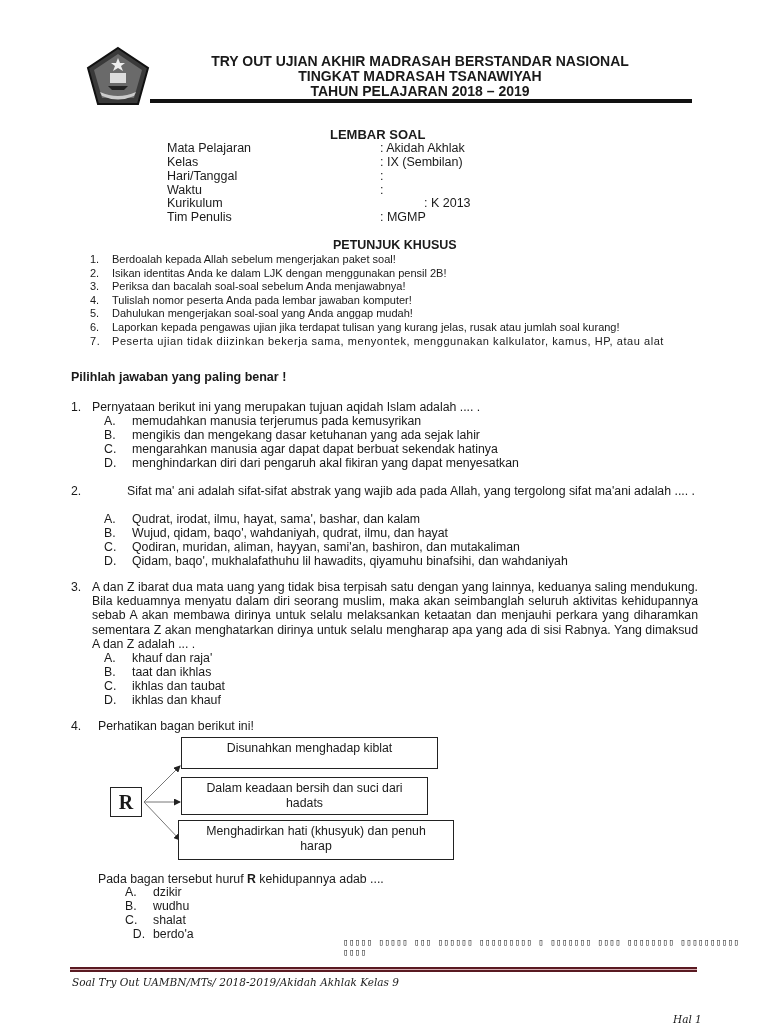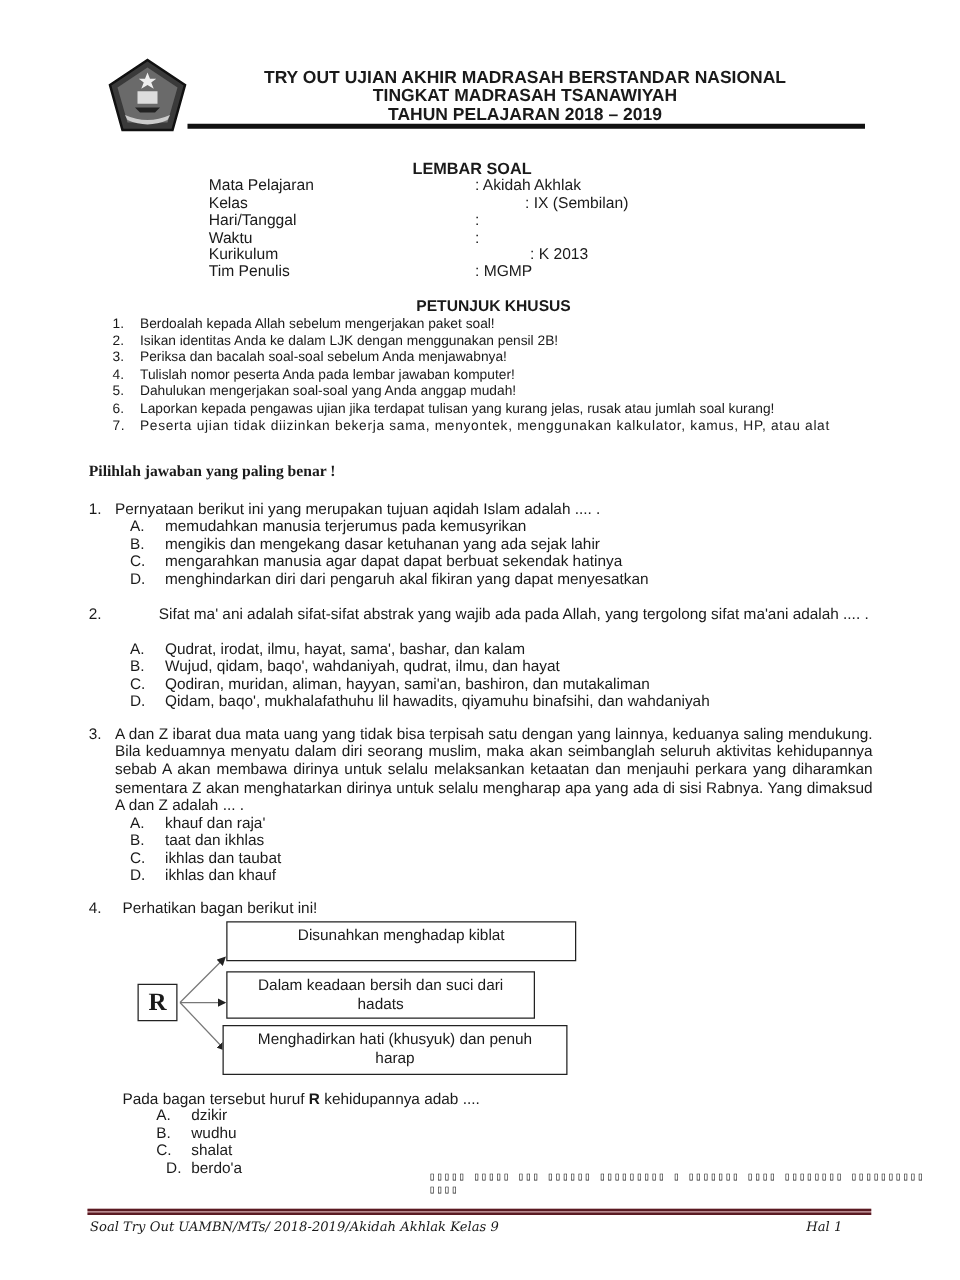--- a/index.html
+++ b/index.html
@@ -8,21 +8,21 @@
   .abs { position:absolute; }
   .logo { left:86px; top:46px; width:64px; height:60px; }
   .hdr { left:160px; width:520px; text-align:center; font-weight:bold; font-size:14px; line-height:16px; }
   .hdr-line { left:150px; top:99px; width:542px; height:4px; background:#111; }
   .lembar { left:330px; top:127px; font-weight:bold; font-size:13px; }
   .meta-row { left:167px; font-size:12.5px; line-height:14px; }
   .meta-val { left:380px; font-size:12.5px; line-height:14px; }
   .petunjuk { left:333px; top:238px; font-weight:bold; font-size:12.5px; }
   .instr { left:90px; font-size:11px; line-height:13.6px; }
   .instr .num { display:inline-block; width:22px; }
-  .pilih { left:71px; top:370px; font-weight:bold; font-size:12.5px;font-family:Liberation Serif, serif; }
+  .pilih { left:71px; top:370px; font-weight:bold; font-size:12.5px; }
   .q { font-size:12.3px; line-height:14.2px; }
   .qnum { position:absolute; left:71px; }
   .qtext { position:absolute; left:92px; width:606px; }
   .justify { text-align:justify; }
   .opt { position:absolute; font-size:12.3px; line-height:14.2px; }
   .opt .ol { display:inline-block; width:28px; }
   .box { position:absolute; border:1.2px solid #222; background:#fff; text-align:center; font-size:12.3px; line-height:15px; box-sizing:border-box; }
   .rbox { left:110px; top:787px; width:32px; height:30px; border:1.4px solid #222; text-align:center; font-family:"Liberation Serif", serif; font-weight:bold; font-size:20px; line-height:28px; box-sizing:border-box; }
   .tofu { left:343px; top:937px; font-size:9px; letter-spacing:0.5px; font-family:"DejaVu Sans Mono", monospace; color:#222; }
   .foot-line { left:70px; top:967px; width:627px; height:5px; border-top:2px solid #5a1a22; border-bottom:2px solid #5a1a22; box-sizing:border-box; background:#d8b0b4; }
@@ -43,21 +43,21 @@
 </div>
 <div class="abs hdr" style="top:53px;">TRY OUT UJIAN AKHIR MADRASAH BERSTANDAR NASIONAL</div>
 <div class="abs hdr" style="top:68px;">TINGKAT MADRASAH TSANAWIYAH</div>
 <div class="abs hdr" style="top:83px;">TAHUN PELAJARAN 2018 – 2019</div>
 <div class="abs hdr-line"></div>
 
 <div class="abs lembar">LEMBAR SOAL</div>
 <div class="abs meta-row" style="top:141px;">Mata Pelajaran</div>
 <div class="abs meta-val" style="top:141px;">: Akidah Akhlak</div>
 <div class="abs meta-row" style="top:155px;">Kelas</div>
-<div class="abs meta-val" style="top:155px;margin-left:40px;">: IX (Sembilan)</div>
+<div class="abs meta-val" style="top:155px;">: IX (Sembilan)</div>
 <div class="abs meta-row" style="top:169px;">Hari/Tanggal</div>
 <div class="abs meta-val" style="top:169px;">:</div>
 <div class="abs meta-row" style="top:183px;">Waktu</div>
 <div class="abs meta-val" style="top:183px;">:</div>
 <div class="abs meta-row" style="top:196px;">Kurikulum</div>
 <div class="abs meta-val" style="top:196px;margin-left:44px;">: K 2013</div>
 <div class="abs meta-row" style="top:210px;">Tim Penulis</div>
 <div class="abs meta-val" style="top:210px;">: MGMP</div>
 
 <div class="abs petunjuk">PETUNJUK KHUSUS</div>
@@ -106,28 +106,28 @@
     <defs>
       <marker id="ah" markerWidth="7" markerHeight="7" refX="6" refY="3.5" orient="auto">
         <polygon points="0,0 7,3.5 0,7" fill="#222"></polygon>
       </marker>
     </defs>
     <line x1="4" y1="42" x2="40" y2="6" stroke="#777" stroke-width="1" marker-end="url(#ah)"></line>
     <line x1="4" y1="42" x2="40" y2="42" stroke="#777" stroke-width="1" marker-end="url(#ah)"></line>
     <line x1="4" y1="42" x2="40" y2="80" stroke="#777" stroke-width="1" marker-end="url(#ah)"></line>
   </svg>
   <div class="abs rbox">R</div>
-  <div class="box" style="left:181px; top:737px; width:280px; height:32px; padding-top:3px;">Disunahkan menghadap kiblat</div>
+  <div class="box" style="left:181px; top:737px; width:257px; height:32px; padding-top:3px;">Disunahkan menghadap kiblat</div>
   <div class="box" style="left:181px; top:777px; width:247px; height:38px; padding:3px 10px 17px;">Dalam keadaan bersih dan  suci dari hadats</div>
   <div class="box" style="left:178px; top:820px; width:276px; height:40px; padding:3px 20px 0;">Menghadirkan hati (khusyuk) dan penuh harap</div>
 
   <div class="abs" style="left:98px; top:872px; font-size:12.3px;"><span>Pada bagan tersebut huruf </span><b>R</b><span> kehidupannya  adab ....</span></div>
   <div class="opt" style="left:125px; top:885px;"><span class="ol">A.</span><span>dzikir</span></div>
   <div class="opt" style="left:125px; top:899px;"><span class="ol">B.</span><span>wudhu</span></div>
   <div class="opt" style="left:125px; top:913px;"><span class="ol">C.</span><span>shalat</span></div>
   <div class="opt" style="left:125px; top:927px;text-align:center;"><span class="ol">D.</span><span>berdo'a</span></div>
 </div>
 
 <div class="abs tofu">▯▯▯▯▯ ▯▯▯▯▯ ▯▯▯ ▯▯▯▯▯▯ ▯▯▯▯▯▯▯▯▯ ▯ ▯▯▯▯▯▯▯ ▯▯▯▯ ▯▯▯▯▯▯▯▯ ▯▯▯▯▯▯▯▯▯▯ ▯▯▯▯</div>
 
 <div class="abs foot-line"></div>
 <div class="abs foot" style="left:72px;">Soal  Try Out UAMBN/MTs/ 2018-2019/Akidah Akhlak  Kelas 9</div>
-<div class="abs foot" style="left:645px;">Hal 1</div>
+<div class="abs foot" style="left:673px;margin-top:37px;">Hal 1</div>
 
 </body></html>

